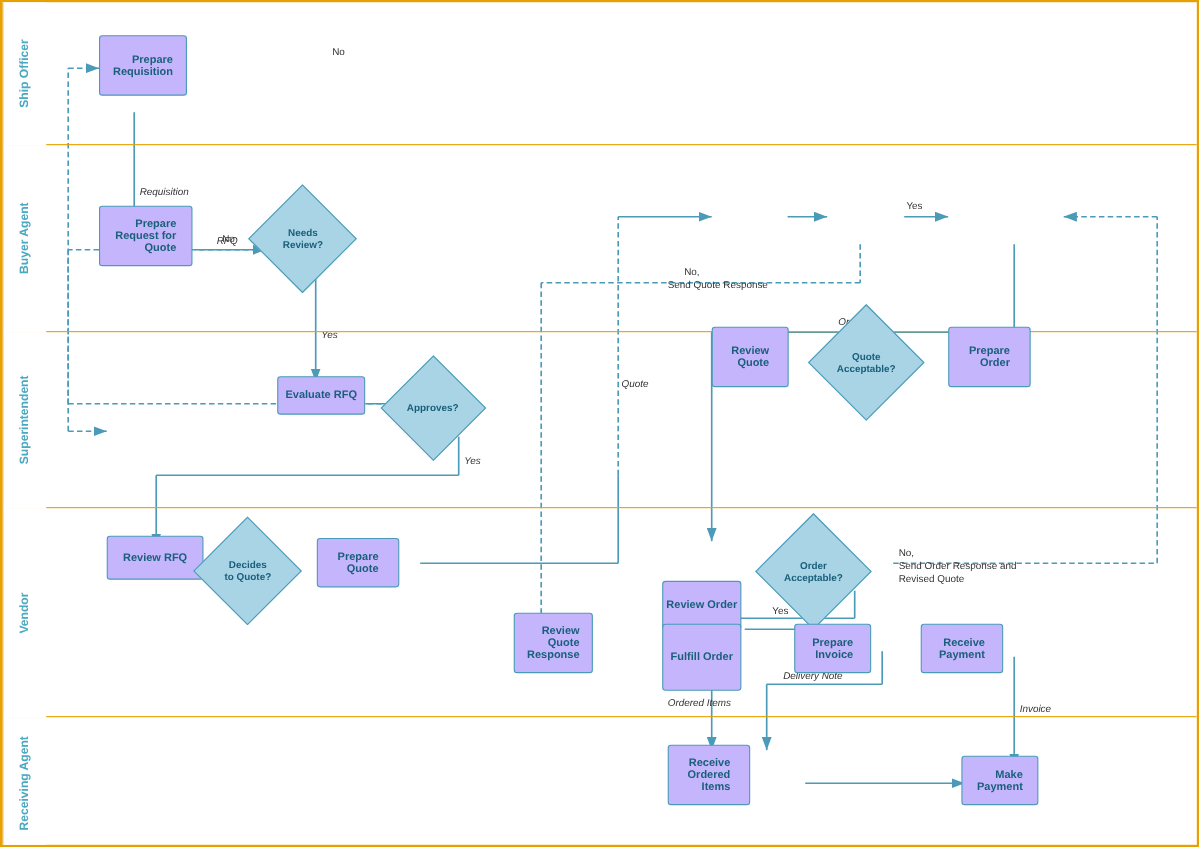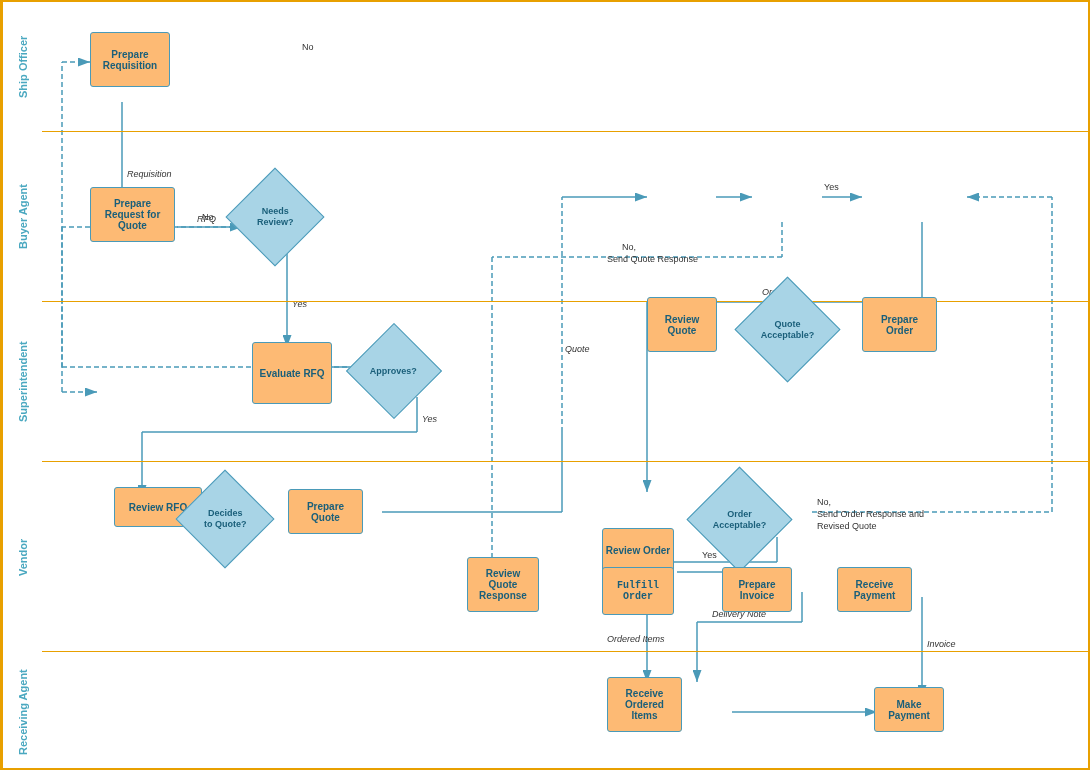--- a/index.html
+++ b/index.html
@@ -51,23 +51,24 @@
       display: flex;
       align-items: center;
       justify-content: center;
       text-align: center;
       font-size: 10px;
       font-weight: bold;
       color: #1a5f7a;
     }
     
     .rect {
-      background: #fdba74;
+      background: #c4b5fd;
       border: 1.5px solid #4a9ab8;
       border-radius: 3px;
+      text-align: right;
     }
     
     .diamond {
       background: #a8d4e6;
       border: 1.5px solid #4a9ab8;
       transform: rotate(45deg);
     }
     
     .diamond-text {
       transform: rotate(-45deg);
@@ -228,55 +229,55 @@
     <div class="shape rect" style="left:860px; top:165px; width:75px; height:55px;">
       <span>Prepare<br>Order</span>
     </div>
   </div>
 
   <div class="lane lane-super">
     <div class="lane-label" style="height:160px; top:0;">
       <span>Superintendent</span>
     </div>
 
-    <div class="shape rect" style="left:250px; top:40px; width:80px; height:62px;">
+    <div class="shape rect" style="left:250px; top:40px; width:80px; height:35px;">
       <span>Evaluate RFQ</span>
     </div>
 
     <div class="shape diamond" style="left:358px; top:35px; width:68px; height:68px;">
       <span class="diamond-text">Approves?</span>
     </div>
   </div>
 
   <div class="lane lane-vendor">
     <div class="lane-label" style="height:190px; top:0;">
       <span>Vendor</span>
     </div>
 
-    <div class="shape rect" style="left:95px; top:25px; width:88px; height:40px;margin-left:17px;">
+    <div class="shape rect" style="left:95px; top:25px; width:88px; height:40px;">
       <span>Review RFQ</span>
     </div>
 
     <div class="shape diamond" style="left:188px; top:22px; width:70px; height:70px;">
       <span class="diamond-text">Decides<br>to Quote?</span>
     </div>
 
     <div class="shape rect" style="left:286px; top:27px; width:75px; height:45px;">
       <span>Prepare<br>Quote</span>
     </div>
 
     <div class="shape rect" style="left:600px; top:25px; width:72px; height:45px;margin-top:41px;">
       <span>Review Order</span>
     </div>
 
     <div class="shape diamond" style="left:700px; top:20px; width:75px; height:75px;">
       <span class="diamond-text">Order<br>Acceptable?</span>
     </div>
 
-    <div class="shape rect" style="left:600px; top:105px; width:72px; height:48px;font-family:Liberation Mono, monospace;">
+    <div class="shape rect" style="left:600px; top:105px; width:72px; height:61px;">
       <span>Fulfill Order</span>
     </div>
 
     <div class="shape rect" style="left:465px; top:95px; width:72px; height:55px;">
       <span>Review<br>Quote<br>Response</span>
     </div>
 
     <div class="shape rect" style="left:720px; top:105px; width:70px; height:45px;">
       <span>Prepare<br>Invoice</span>
     </div>

